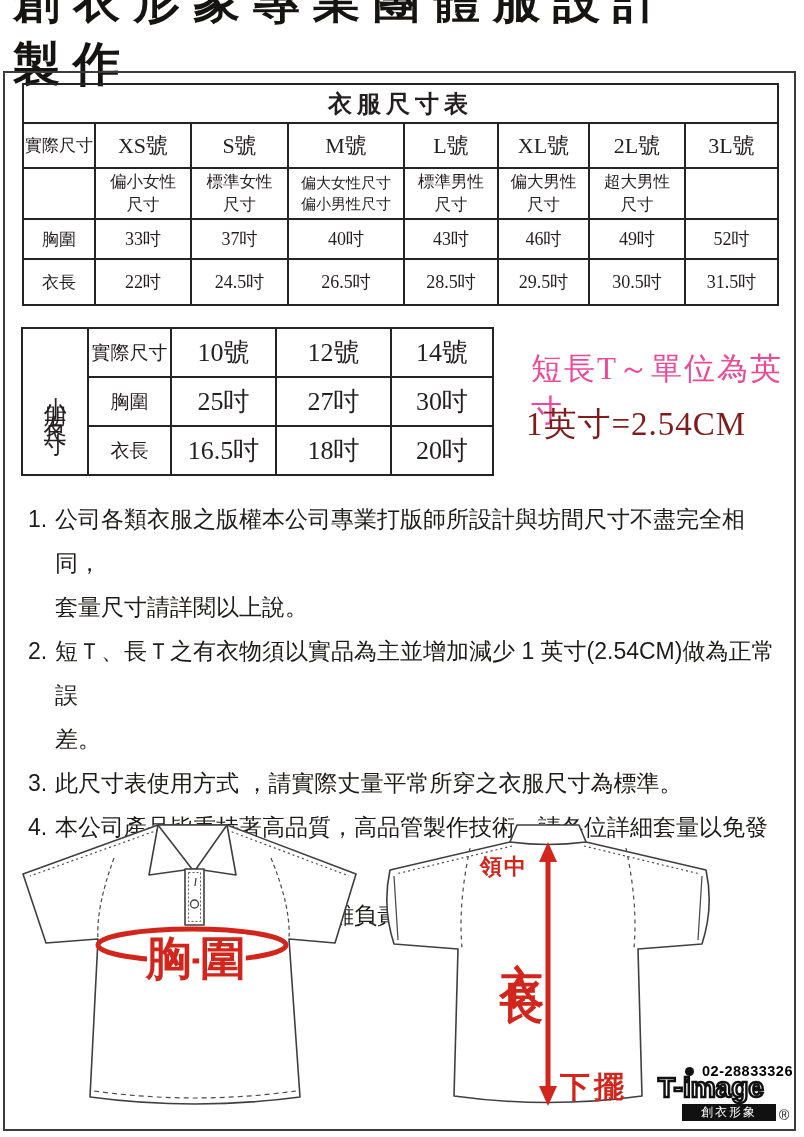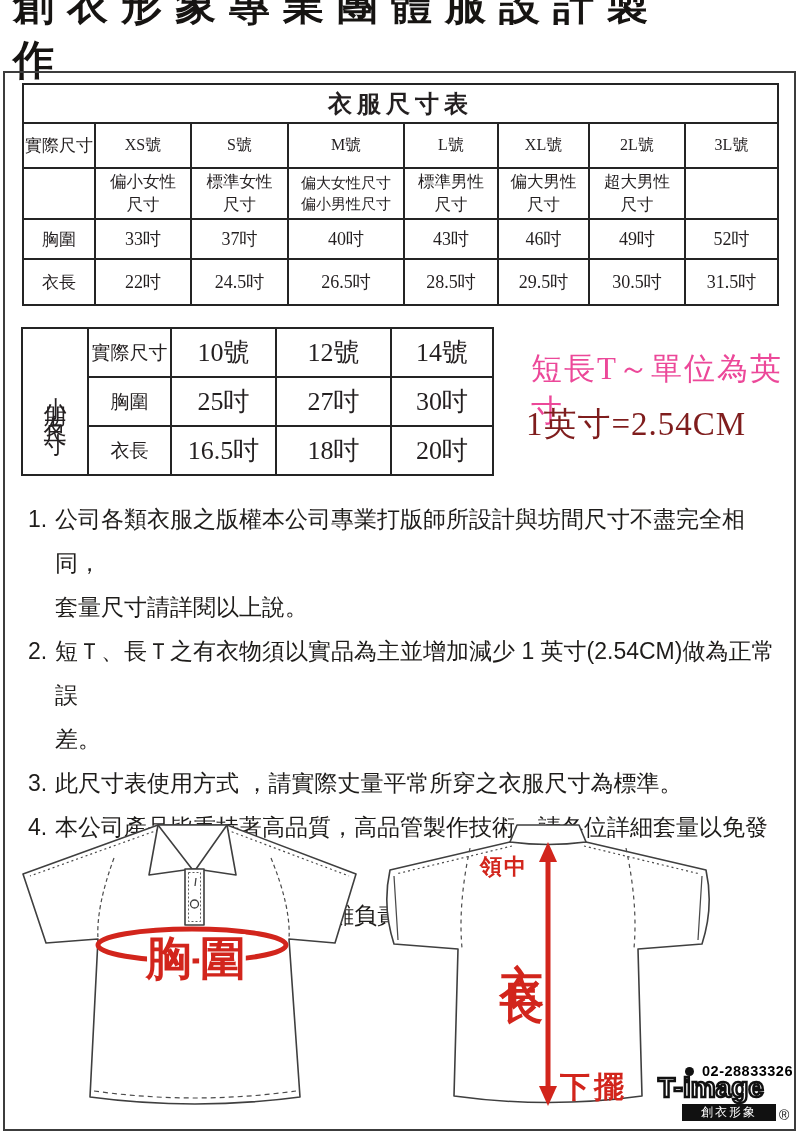--- a/index.html
+++ b/index.html
@@ -5,35 +5,35 @@
   * { margin:0; padding:0; box-sizing:border-box; }
   html,body { background:#ffffff; }
   body { width:804px; height:1137px; position:relative; overflow:hidden;
          font-family:"Liberation Serif","DejaVu Serif",serif; color:#231f20; }
 
   .doc { position:absolute; inset:0; background:#fff; }
 
   
   .page-title { position:absolute; top:0; left:0; width:674px; height:66px;
     display:flex; align-items:center; justify-content:center;
-    font-size:41px; font-weight:bold; letter-spacing:13px; padding-left:13px;
+    font-size:47px; font-weight:bold; letter-spacing:13px; padding-left:13px;
     font-family:"Liberation Serif","DejaVu Serif",serif; color:#161412; }
 
   
   .outer-frame { position:absolute; left:3px; top:71px; width:793px; height:1060px;
     border:2px solid #3c3c3c; }
 
   
   table { border-collapse:collapse; table-layout:fixed; }
   td { border:2px solid #242424; text-align:center; vertical-align:middle;
        overflow:hidden; }
 
   .main-table { position:absolute; left:22px; top:83px; width:755px;padding-left:25px; }
   .main-table .t-title { height:39px; font-size:24px; font-weight:bold; letter-spacing:5px; }
-  .main-table .t-head  { height:45px; font-size:16px; }
+  .main-table .t-head  { height:45px; font-size:22px; }
   .main-table .t-corner{ font-size:17px; letter-spacing:0px; }
   .main-table .t-desc  { height:51px; font-size:16.5px; line-height:1.35; white-space:pre-line; }
   .main-table .t-desc-m{ font-size:15px; }
   .main-table .t-label { font-size:17px; }
   .main-table .t-val   { font-size:18px;border-radius:13px; }
   .main-table .r-chest td { height:40px; }
   .main-table .r-length td { height:46px; }
 
   .kids-table { position:absolute; left:21px; top:327px; width:471px; }
   .kids-table td { height:49px; }

